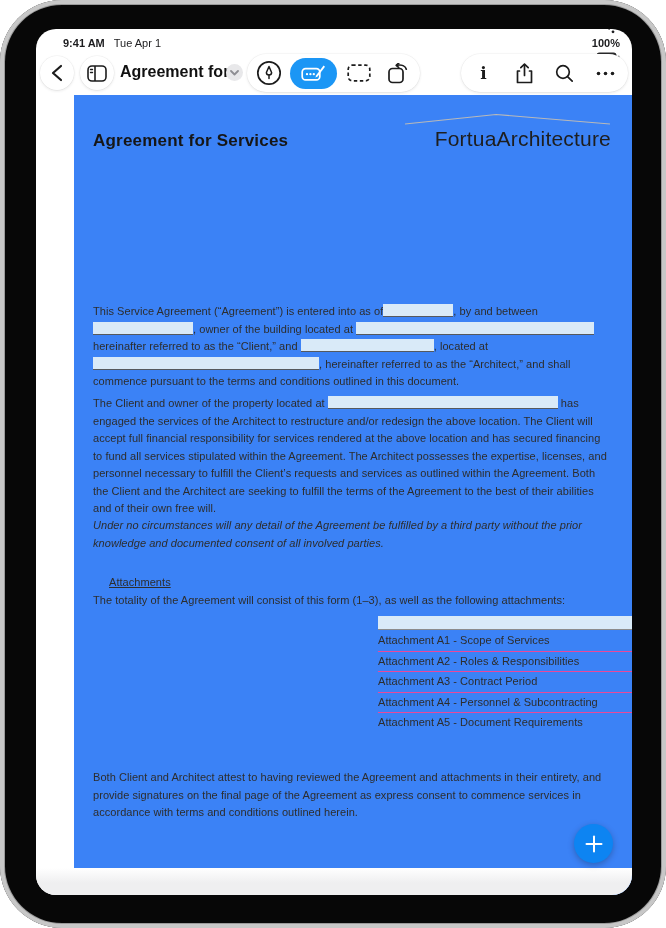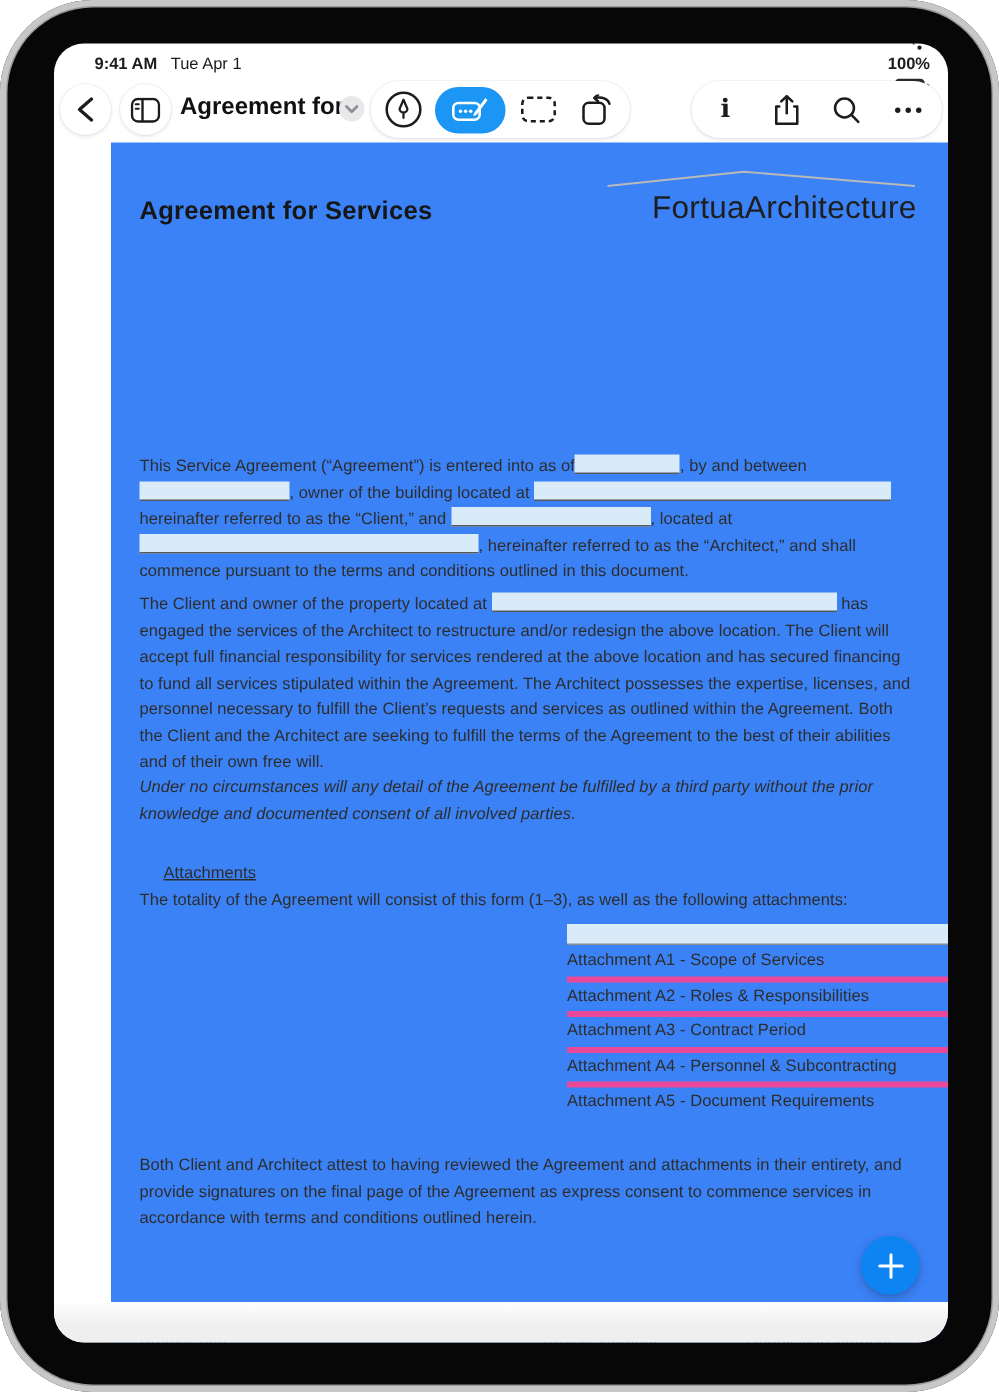--- a/index.html
+++ b/index.html
@@ -42,21 +42,21 @@
   .doc-body{position:absolute;left:19px;right:21px;top:0;font-size:11px;line-height:17.5px;
             color:#2d2d2d;letter-spacing:0.05px;}
   .para{position:absolute;left:0;right:0;}
   .p1{top:208px;} .p2{top:300px;} .p3{top:422px;font-style:italic;}
   .blank{display:inline-block;background:#d9eaf8;border-bottom:1px solid #55595e;height:12px;
          vertical-align:-2px;}
   .attach-heading{position:absolute;left:16px;top:479px;text-decoration:underline;}
   .attach-intro{position:absolute;left:0;top:497px;}
   .attach-table{position:absolute;left:285px;width:269px;top:521px;}
   .attach-blank-row{height:13px;background:#d9eaf8;border-bottom:1px solid #8c8c8c;margin-bottom:1px;}
-  .attach-row{height:19.5px;border-bottom:4px solid #ec4899;display:flex;align-items:center;}
+  .attach-row{height:19.5px;border-bottom:1px solid #ec4899;display:flex;align-items:center;}
   .attach-row:last-child{border-bottom:none;}
   .closing{top:674px;}
   .form-row{position:absolute;left:0;right:0;top:774px;display:flex;}
   .form-field{display:flex;flex-direction:column;}
   .ff-box{height:13px;background:#d9eaf8;border-bottom:1.5px solid #55595e;}
   .ff-label{margin-top:5px;font-size:11px;color:#2d2d2d;}
   .gap1{width:24px;} .gap2{width:22px;}
   
   .bottom-strip{position:absolute;left:0;right:0;bottom:0;height:27px;
                 background:linear-gradient(#ffffff,#efeff0 55%);}

